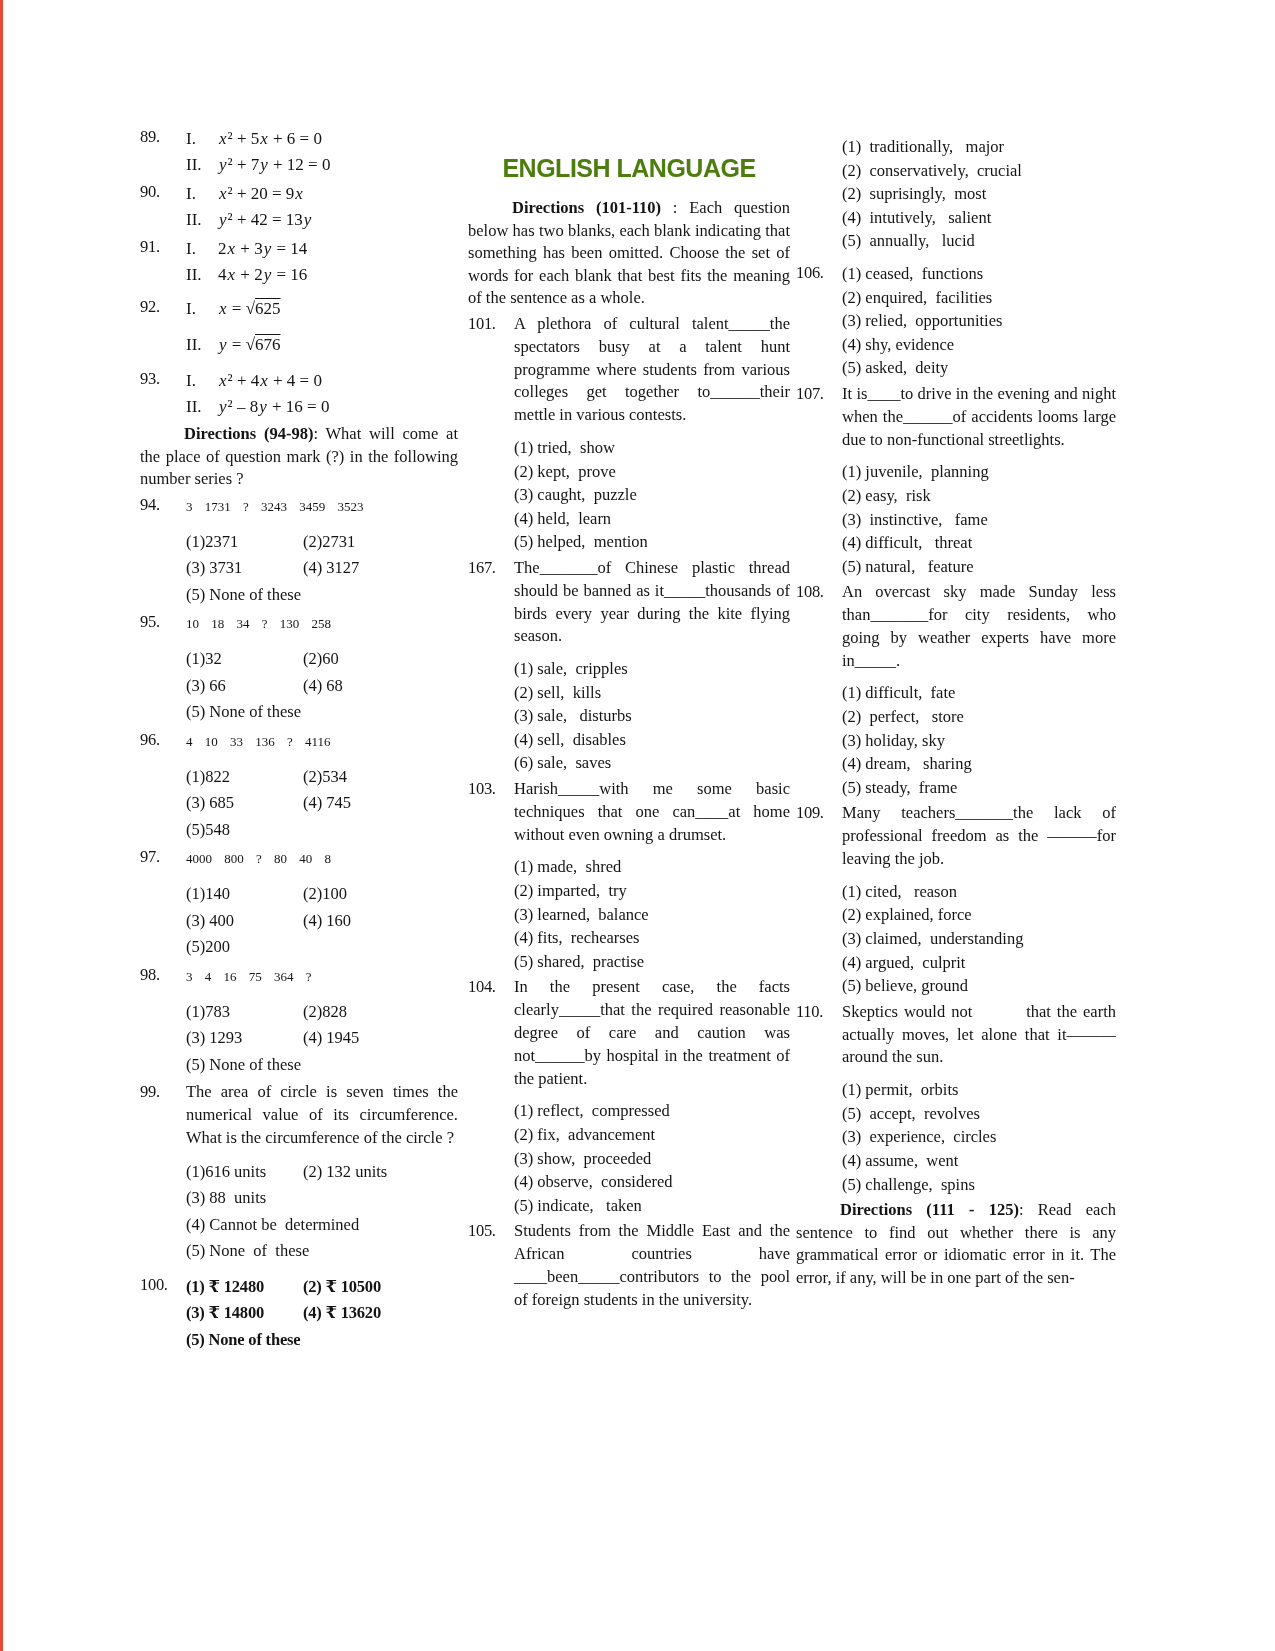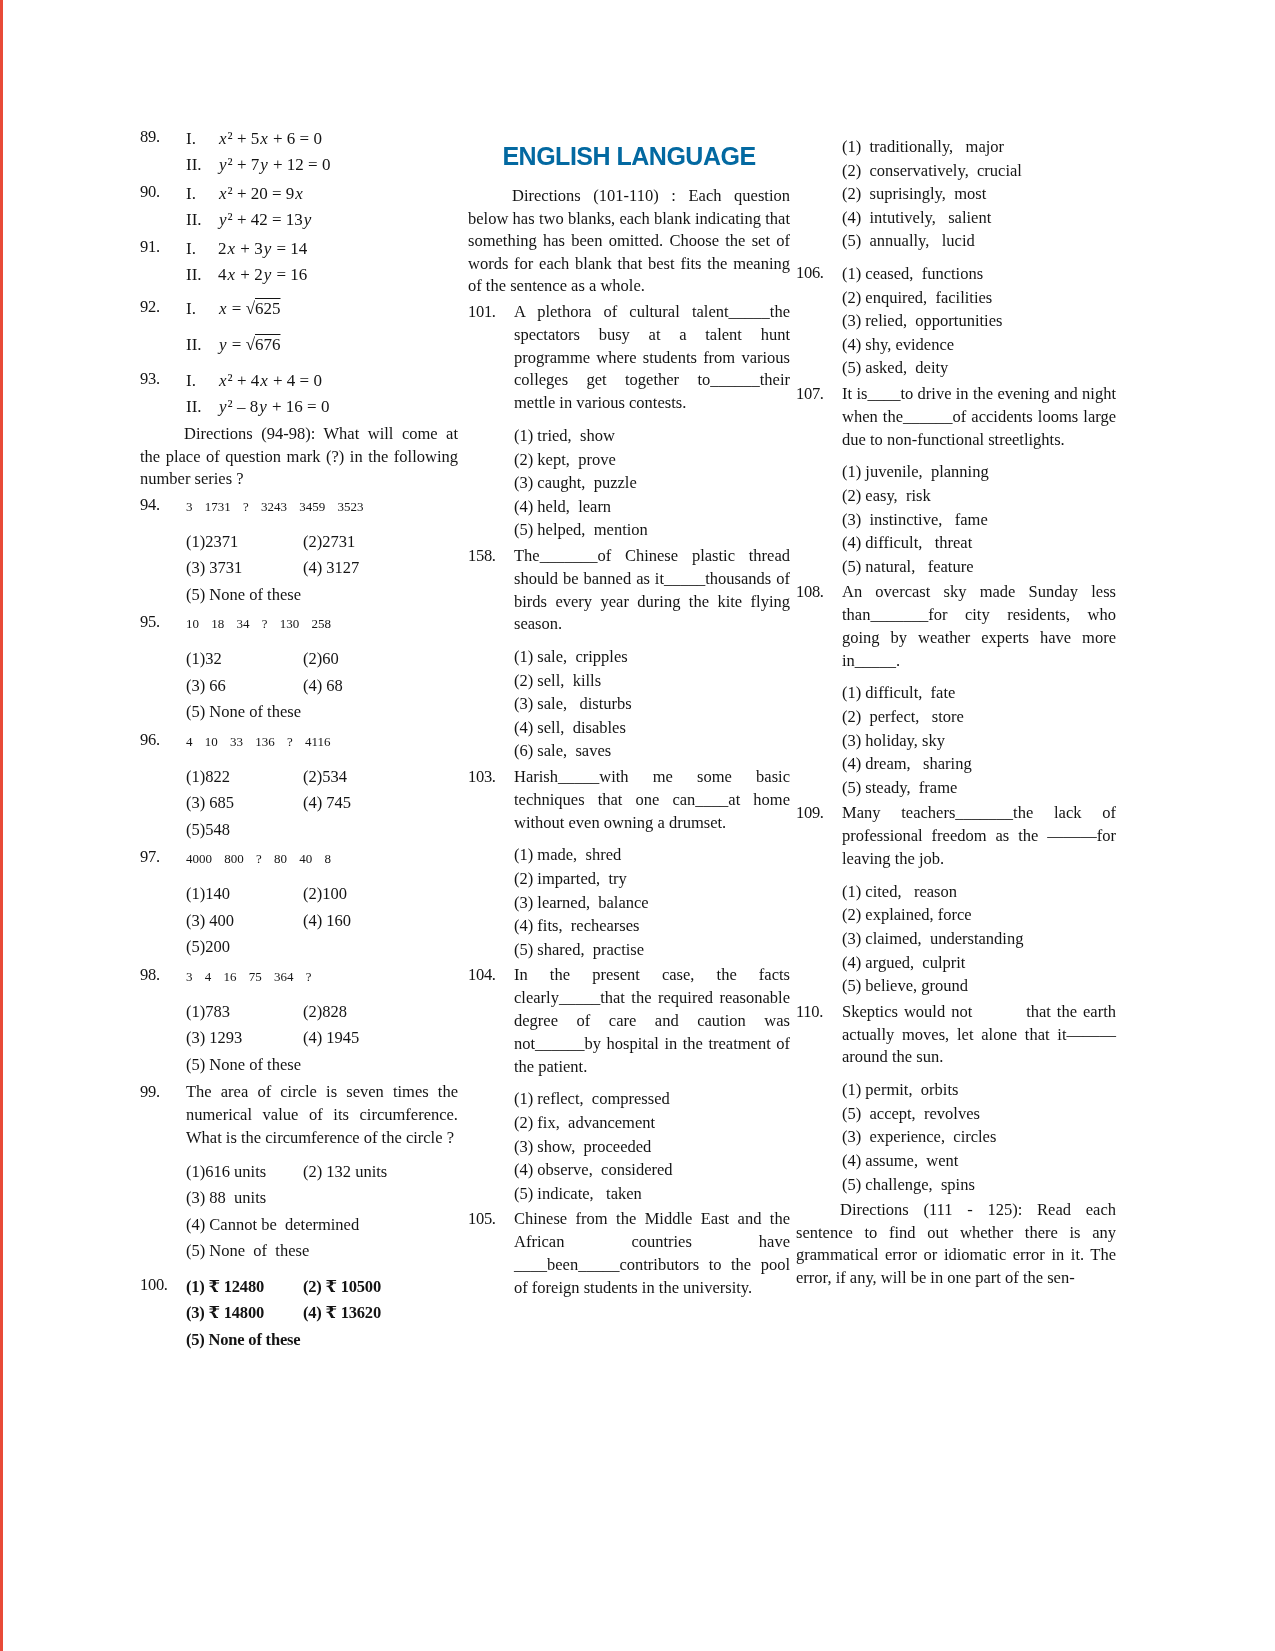--- a/index.html
+++ b/index.html
@@ -10,25 +10,25 @@
   }
   .redline{position:absolute;left:0;top:0;width:3px;height:1651px;background:#e84a38}
   .col{position:absolute}
   #col-left{left:140px;top:126px;width:318px}
   #col-mid{left:468px;top:138px;width:322px}
   #col-right{left:796px;top:126px;width:320px}
 
   h1.section{
     font-family:"Liberation Sans","DejaVu Sans",sans-serif;
     font-weight:bold;font-size:25px;letter-spacing:-0.5px;
-    text-align:center;margin:4px 0 14px 0;color:#0369a1;
+    text-align:center;margin:16px 0 14px 0;color:#4d7c0f;
   }
 
   p.dir{font-size:16.5px;line-height:22.6px;text-align:justify;text-indent:44px;margin:3px 0 3px 0}
-  p.dir b{font-weight:normal}
+  p.dir b{font-weight:bold}
 
   .q,.eq{position:relative;padding-left:46px;margin:0 0 3px 0}
   .qnum{position:absolute;left:0;top:1px;font-weight:normal;font-size:16.5px;letter-spacing:-0.3px}
 
   .eqrow{display:flex;line-height:26px;font-size:17px}
   .eqrow.gap{margin:8px 0 10px 0}
   .lbl{width:32px;flex:none}
   .math i{font-style:italic;padding:0 1px}
   .rad{text-decoration:overline}
 
@@ -195,21 +195,21 @@
             <div class="opts">
               <div class="optrow"><span class="opt">(1) tried,  show</span></div>
               <div class="optrow"><span class="opt">(2) kept,  prove</span></div>
               <div class="optrow"><span class="opt">(3) caught,  puzzle</span></div>
               <div class="optrow"><span class="opt">(4) held,  learn</span></div>
               <div class="optrow"><span class="opt">(5) helped,  mention</span></div>
             </div>
           </div>
         </div>
         <div class="q">
-          <span class="qnum">158.</span>
+          <span class="qnum">167.</span>
           <div class="qbody">
             <p class="qtext">The_______of Chinese plastic thread should be banned as it_____thousands of birds every year during the kite flying season.</p>
             <div class="opts">
               <div class="optrow"><span class="opt">(1) sale,  cripples</span></div>
               <div class="optrow"><span class="opt">(2) sell,  kills</span></div>
               <div class="optrow"><span class="opt">(3) sale,   disturbs</span></div>
               <div class="optrow"><span class="opt">(4) sell,  disables</span></div>
               <div class="optrow"><span class="opt">(6) sale,  saves</span></div>
             </div>
           </div>
@@ -236,21 +236,21 @@
               <div class="optrow"><span class="opt">(2) fix,  advancement</span></div>
               <div class="optrow"><span class="opt">(3) show,  proceeded</span></div>
               <div class="optrow"><span class="opt">(4) observe,  considered</span></div>
               <div class="optrow"><span class="opt">(5) indicate,   taken</span></div>
             </div>
           </div>
         </div>
         <div class="q">
           <span class="qnum">105.</span>
           <div class="qbody">
-            <p class="qtext">Chinese from the Middle East and the African countries have ____been_____contributors to the pool of foreign students in the university.</p>
+            <p class="qtext">Students from the Middle East and the African countries have ____been_____contributors to the pool of foreign students in the university.</p>
           </div>
         </div>
       </div>
   </div>
 
   <div id="col-right" class="col">
       <div class="q">
         <div class="qbody">
           <div class="opts">
             <div class="optrow"><span class="opt">(1)  traditionally,   major</span></div>

